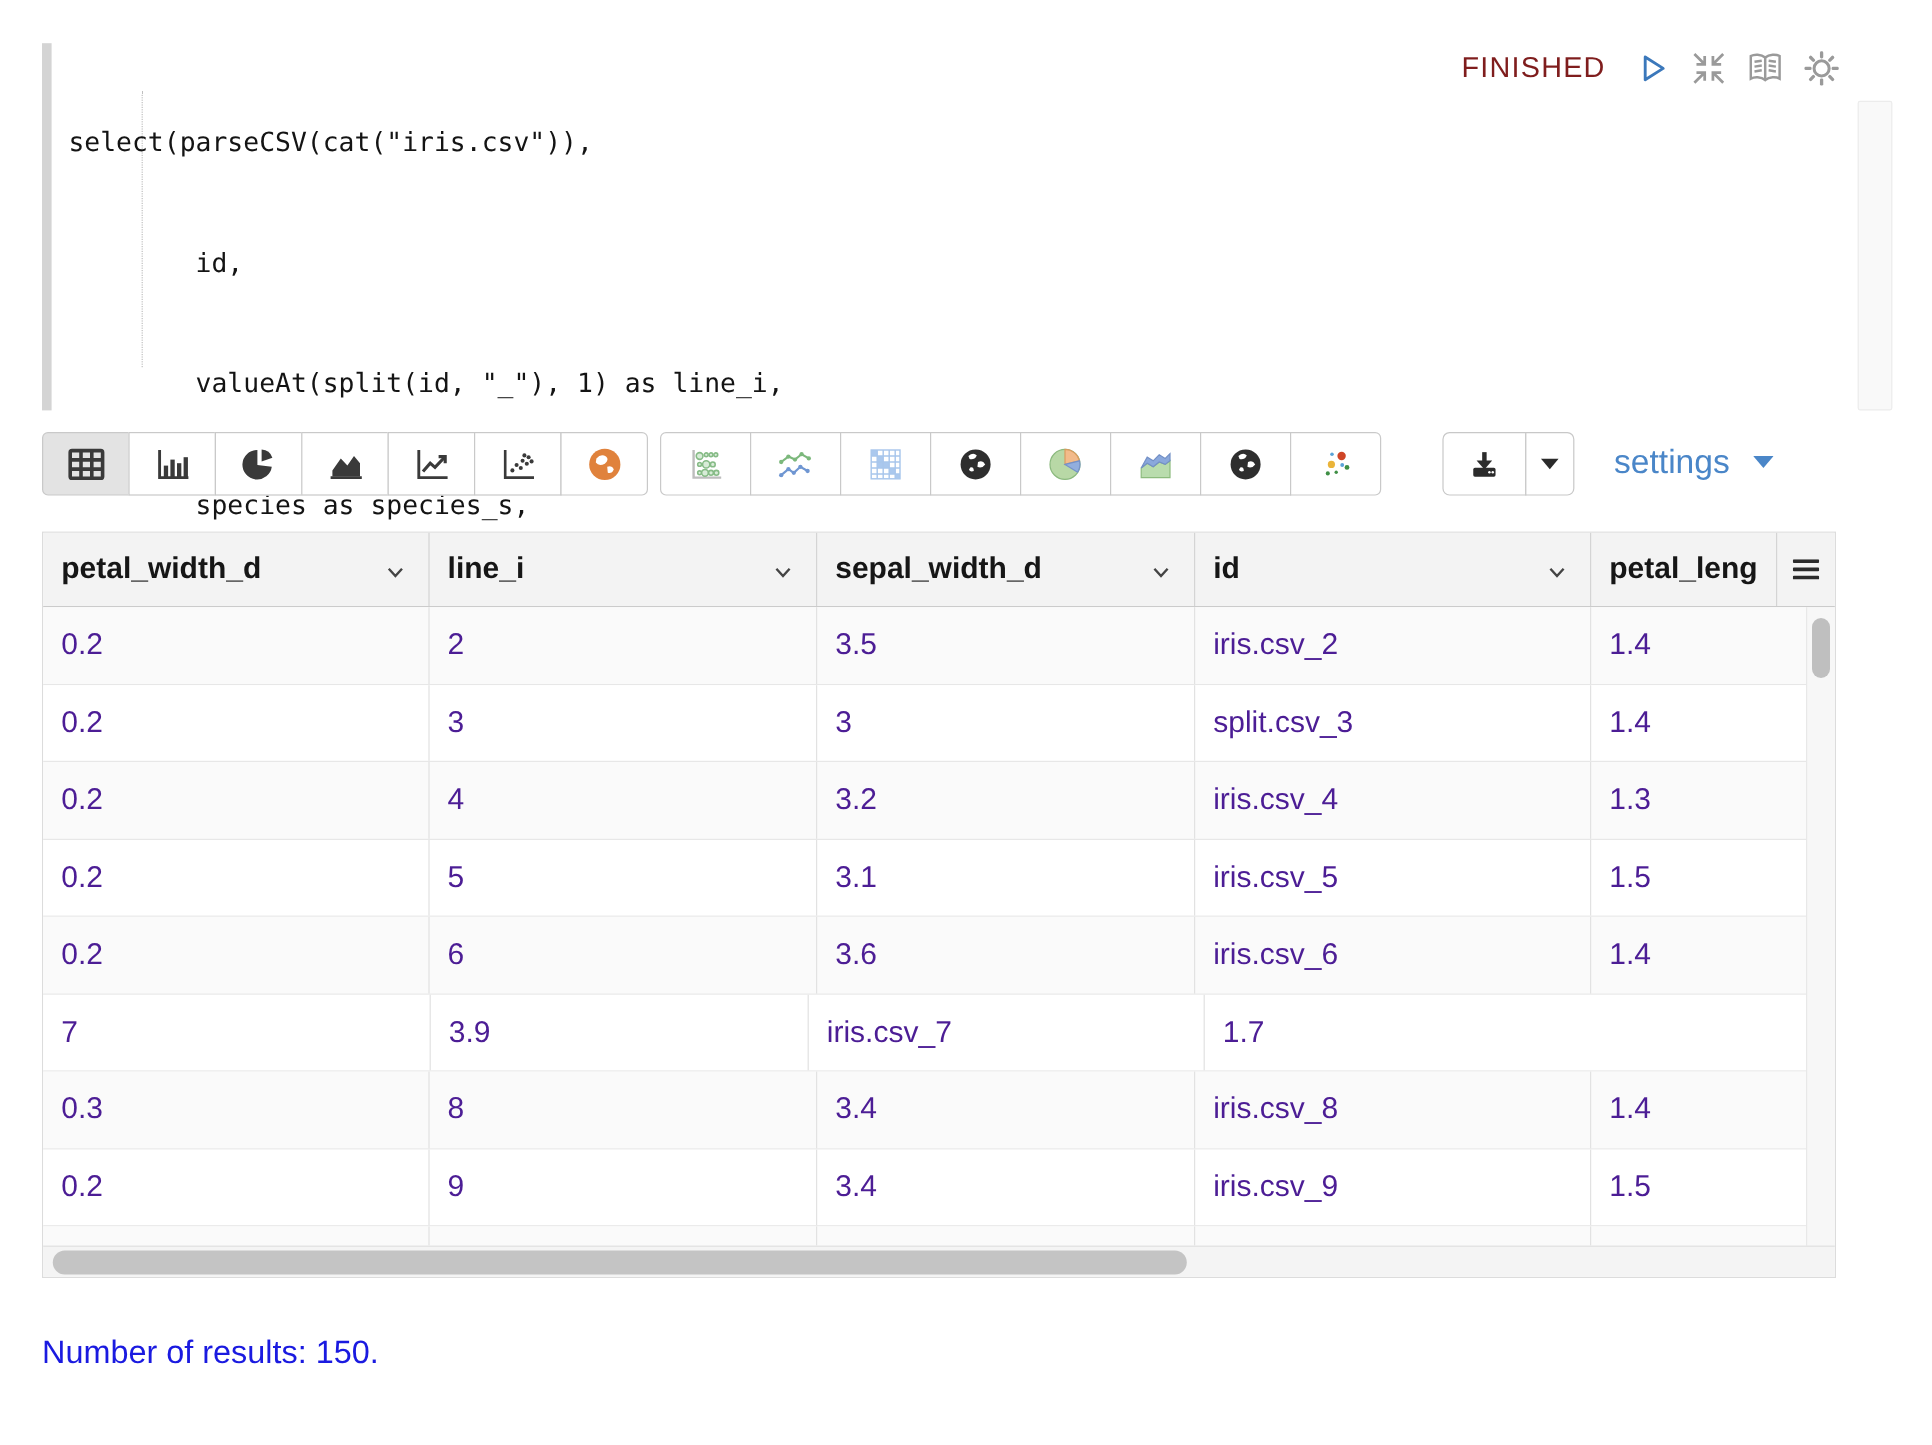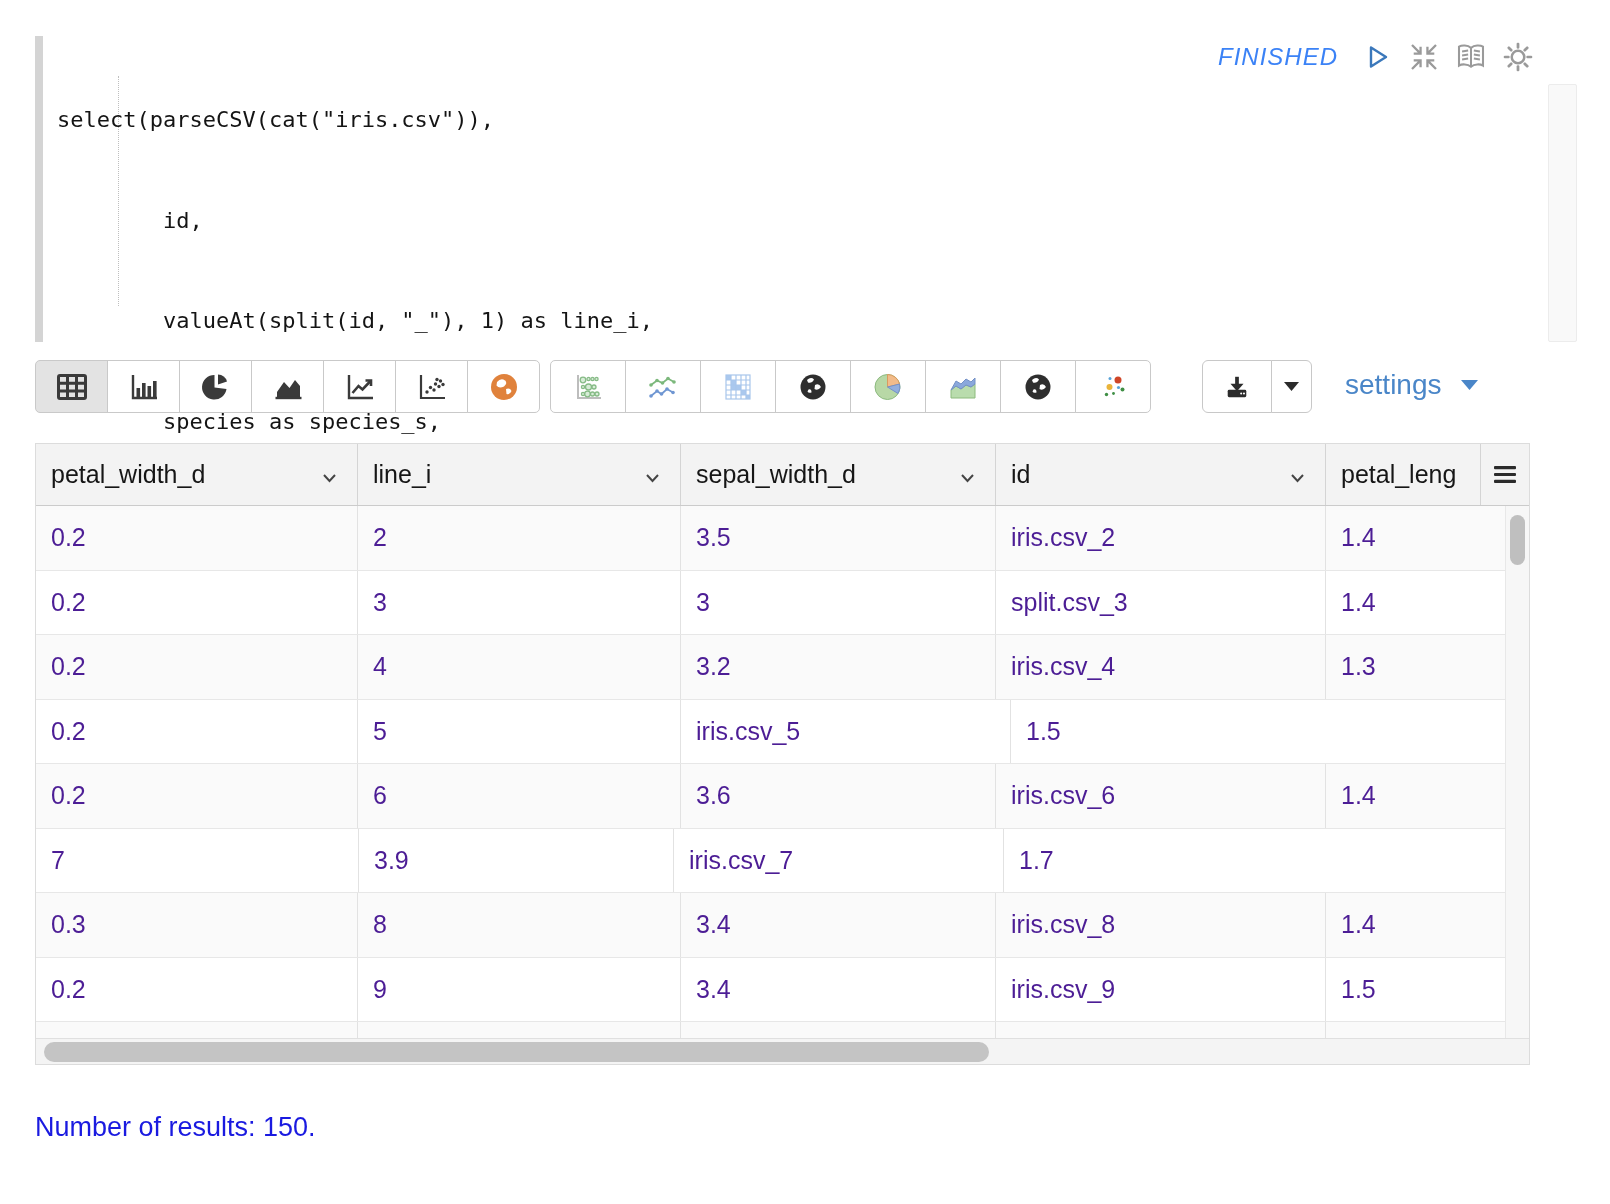--- a/index.html
+++ b/index.html
@@ -6,21 +6,21 @@
   html,body { width:1610px; height:1204px; background:#ffffff; font-family:"Liberation Sans", sans-serif; position:relative; overflow:hidden; }
 
   
   .gutter { position:absolute; left:35px; top:36px; width:8px; height:306px; background:#d4d4d4; }
   .code { position:absolute; left:57px; top:36px; font-family:"DejaVu Sans Mono", monospace; font-size:22px; line-height:33.5px; color:#141414; white-space:pre; cursor:text; }
   .indent-guide { position:absolute; left:118px; top:76px; height:230px; border-left:1px dotted #bfbfbf; }
   .editor-vscroll { position:absolute; left:1548px; top:84px; width:29px; height:258px; background:#f9f9f9; border:1px solid #ececec; border-radius:2px; }
 
   
   .status-row { position:absolute; top:40px; right:76px; height:34px; display:flex; align-items:center; gap:15px; }
-  .status-label { font-size:24px; color:#3b82f6; letter-spacing:1px; margin-right:8px;font-style:italic; }
+  .status-label { font-size:24px; color:#7f1d1d; letter-spacing:1px; margin-right:8px; }
   .icon-btn { width:32px; height:32px; display:flex; align-items:center; justify-content:center; cursor:pointer; }
 
   
   .chart-group { position:absolute; top:360px; display:flex; }
   .g1 { left:35px; } .g2 { left:550px; }
   .chart-btn { width:73px; height:53px; background:#fff; border:1px solid #c9c9c9; margin-left:-1px; display:flex; align-items:center; justify-content:center; cursor:pointer; }
   .g2 .chart-btn { width:76px; }
   .chart-btn:first-child { margin-left:0; border-radius:5px 0 0 5px; }
   .chart-btn:last-child { border-radius:0 5px 5px 0; }
   .chart-btn.selected { background:#e3e3e3; }
@@ -28,21 +28,21 @@
   .download-group { position:absolute; left:1202px; top:360px; display:flex; }
   .dl-btn { height:53px; background:#fff; border:1px solid #c8c8c8; display:flex; align-items:center; justify-content:center; cursor:pointer; }
   .dl-main { width:70px; border-radius:6px 0 0 6px; }
   .dl-caret { width:41px; margin-left:-1px; border-radius:0 6px 6px 0; }
 
   .settings-link { position:absolute; left:1345px; top:369px; font-size:28px; color:#4a86c8; cursor:pointer; display:flex; align-items:center; gap:19px; }
 
   
   .table-wrap { position:absolute; left:35px; top:443px; width:1495px; border:1px solid #dcdcdc; background:#fff; }
   .thead { display:flex; height:62px; background:#f3f3f3; border-bottom:1px solid #cbcbcb; }
-  .th { display:flex; align-items:center; justify-content:space-between; padding-left:15px; border-right:1px solid #d4d4d4; font-size:25px; font-weight:normal; color:#161616; cursor:pointer;text-align:center; }
+  .th { display:flex; align-items:center; justify-content:space-between; padding-left:15px; border-right:1px solid #d4d4d4; font-size:25px; font-weight:bold; color:#161616; cursor:pointer;text-align:center; }
   .th .chev { margin-right:20px; }
   .th-menu { width:48px; border-right:none; display:flex; align-items:center; justify-content:center; padding-left:0; cursor:pointer; }
   .c0 { width:322px; } .c1 { width:323px; } .c2 { width:315px; } .c3 { width:330px; } .c4h { width:155px; overflow:hidden; } .c4 { width:180px; border-right:none !important; }
   .tbody { position:relative; }
   .trow { display:flex; height:64.5px; border-bottom:1px solid #e7e7e7; width:1470px; }
   .trow:nth-child(odd) { background:#fafafa; }
   .trow:nth-child(even) { background:#ffffff; }
   .trow.partial { height:16px; border-bottom:none; }
   .td { display:flex; align-items:center; padding-left:15px; border-right:1px solid #e2e2e2; font-size:25px; color:#4c1d95; }
   .vscroll { position:absolute; top:0; right:0; width:24px; height:533px; background:#f7f7f7; border-left:1px solid #e8e8e8; }
@@ -347,20 +347,21 @@
     <div class="trow">
       <div class="td c0">0.2</div>
         <div class="td c1">4</div>
         <div class="td c2">3.2</div>
         <div class="td c3">iris.csv_4</div>
         <div class="td c4">1.3</div>
     </div>
     <div class="trow">
       <div class="td c0">0.2</div>
         <div class="td c1">5</div>
+        <div class="td c2">3.1</div>
         <div class="td c3">iris.csv_5</div>
         <div class="td c4">1.5</div>
     </div>
     <div class="trow">
       <div class="td c0">0.2</div>
         <div class="td c1">6</div>
         <div class="td c2">3.6</div>
         <div class="td c3">iris.csv_6</div>
         <div class="td c4">1.4</div>
     </div>

